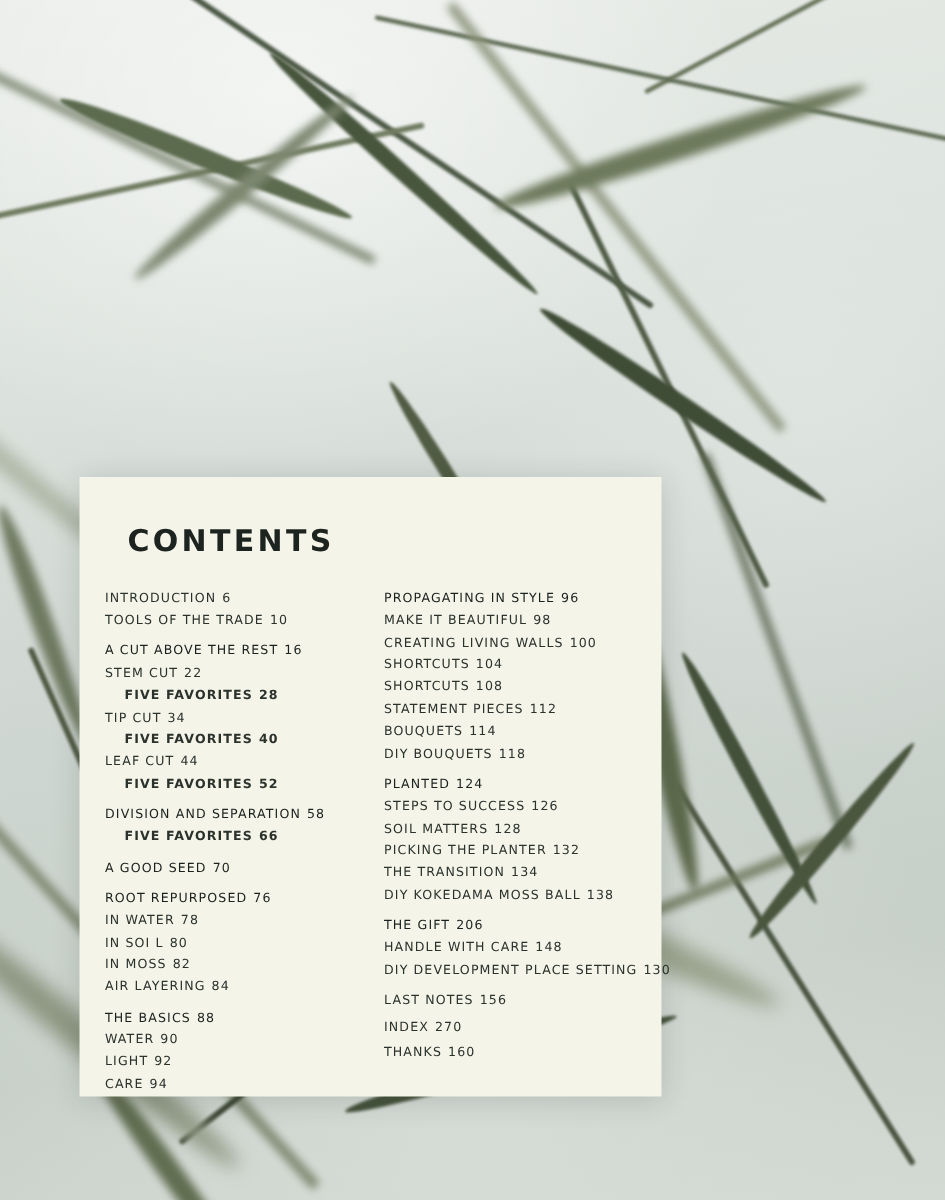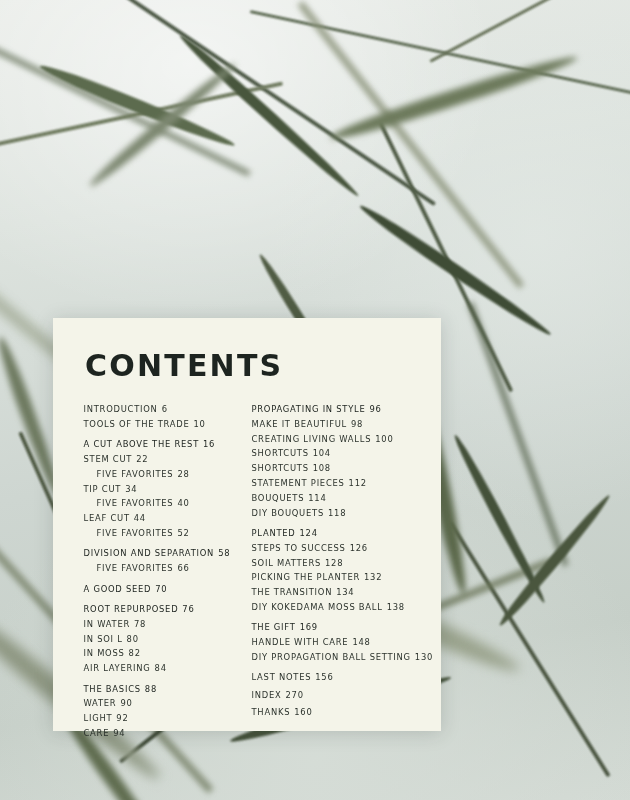--- a/index.html
+++ b/index.html
@@ -51,50 +51,49 @@
     left: 53px;
     top: 318px;
     width: 388px;
     height: 413px;
     background: #f4f4e9;
     box-shadow: 0 2px 18px rgba(40,50,45,0.18);
   }
   #contents-title {
     font-family: "DejaVu Sans", sans-serif;
     font-weight: 700;
-    font-size: 30px;
+    font-size: 20px;
     letter-spacing: 2.2px;
     color: #1d2420;
     margin: 30px 0 0 32px;
   }
   #columns {
     display: flex;
     margin: 22px 0 0 17px;
-    gap: 10px;
-    justify-content: center;
+    gap: 28px;
   }
   .col {
     width: 158px;
   }
   .col.right { width: 176px; }
 
   .entry {
     font-family: "DejaVu Sans", sans-serif;
     font-size: 8.4px;
     letter-spacing: 0.75px;
     color: #2b322c;
     line-height: 1.0;
     margin-bottom: 6.4px;
     white-space: nowrap;
   }
   .entry.head {
     font-weight: 400;
     color: #1b211d;
   }
-  .entry.indent { padding-left: 13px; }
+  .entry.indent { padding-left: 13px; font-weight: bold; }
   .entry.gap { margin-top: 12px; }
   .entry.gap-sm { margin-top: 9px; }
   .entry .num { margin-left: 4px; }
 </style>
 </head>
 <body>
 
 <div id="page">
 
   <div id="photo">
@@ -167,23 +166,23 @@
         <div class="entry"><span>SHORTCUTS</span><span class="num">108</span></div>
         <div class="entry"><span>STATEMENT PIECES</span><span class="num">112</span></div>
         <div class="entry"><span>BOUQUETS</span><span class="num">114</span></div>
         <div class="entry"><span>DIY BOUQUETS</span><span class="num">118</span></div>
         <div class="entry head gap"><span>PLANTED</span><span class="num">124</span></div>
         <div class="entry"><span>STEPS TO SUCCESS</span><span class="num">126</span></div>
         <div class="entry"><span>SOIL MATTERS</span><span class="num">128</span></div>
         <div class="entry"><span>PICKING THE PLANTER</span><span class="num">132</span></div>
         <div class="entry"><span>THE TRANSITION</span><span class="num">134</span></div>
         <div class="entry"><span>DIY KOKEDAMA MOSS BALL</span><span class="num">138</span></div>
-        <div class="entry head gap"><span>THE GIFT</span><span class="num">169</span></div>
+        <div class="entry head gap"><span>THE GIFT</span><span class="num">206</span></div>
         <div class="entry"><span>HANDLE WITH CARE</span><span class="num">148</span></div>
-        <div class="entry"><span>DIY PROPAGATION BALL SETTING</span><span class="num">130</span></div>
+        <div class="entry"><span>DIY DEVELOPMENT PLACE SETTING</span><span class="num">130</span></div>
         <div class="entry gap"><span>LAST NOTES</span><span class="num">156</span></div>
         <div class="entry gap-sm"><span>INDEX</span><span class="num">270</span></div>
         <div class="entry gap-sm"><span>THANKS</span><span class="num">160</span></div>
       </div>
 
     </div>
   </div>
 
 </div>
 

